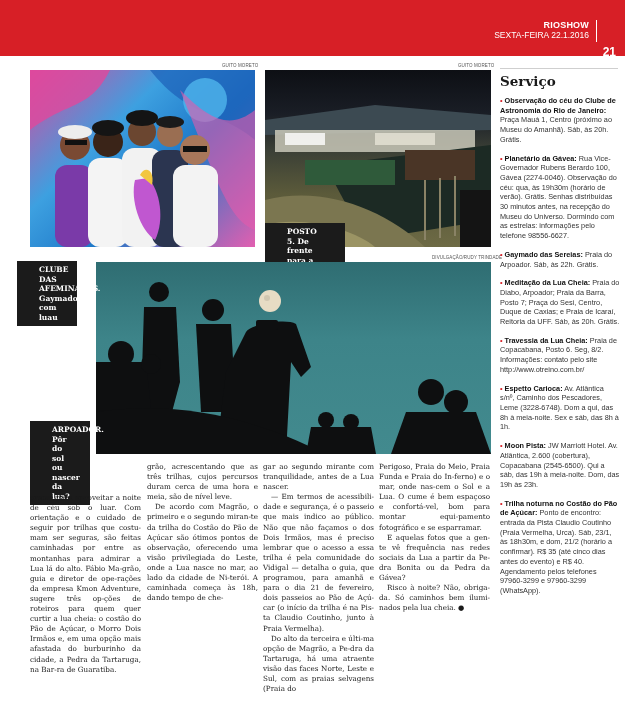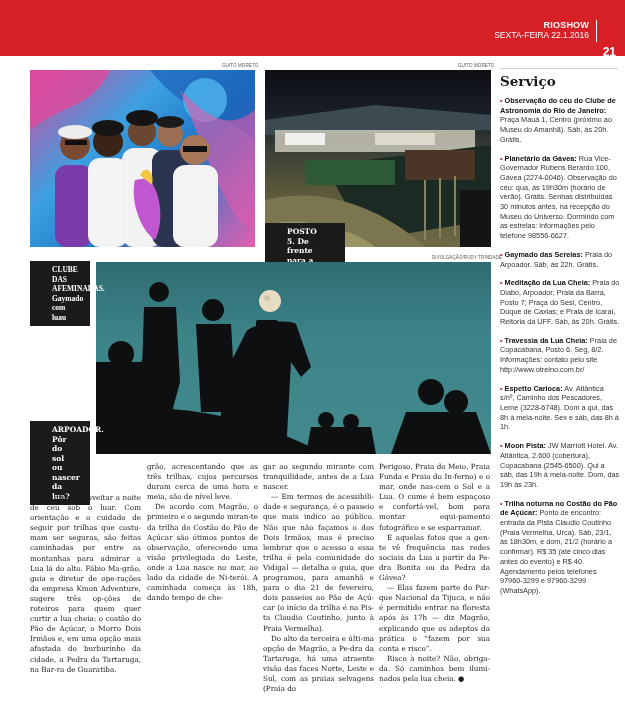--- a/index.html
+++ b/index.html
@@ -35,21 +35,21 @@
   .photo-group { left: 30px; top: 70px; width: 225px; height: 177px; background: linear-gradient(135deg, #d64aa0 0%, #3da0e0 35%, #1e78c8 60%, #e25fb0 100%); }
   .photo-posto { left: 265px; top: 70px; width: 226px; height: 177px; background: linear-gradient(180deg, #0d0f14 0%, #1a1e26 25%, #3a3f36 45%, #5b5a3a 70%, #6d6a45 100%); }
   .photo-moon { left: 96px; top: 262px; width: 395px; height: 192px; background: linear-gradient(180deg, #2f6d72 0%, #3d8489 40%, #428a8e 100%); }
 
   .caption-box {
     position: absolute; background: #1b1b1b; color: #ffffff;
     font-family: "DejaVu Serif", serif; font-weight: bold; font-size: 7.5px; line-height: 9.5px;
     padding: 4px 22px;
   }
   .cap-posto { left: 265px; top: 223px; width: 80px; }
-  .cap-clube { left: 30px; top: 261px; width: 60px; font-family: Liberation Serif, serif; }
+  .cap-clube { left: 17px; top: 261px; width: 60px; }
   .cap-arpo { left: 30px; top: 421px; width: 60px; }
 
   
   .col {
     position: absolute; top: 462px; width: 111px;
     font-family: "DejaVu Serif", serif; font-size: 7.2px; line-height: 10.1px;
     text-align: justify; color: #1a1a1a; hyphens: manual;
   }
   .col p { text-indent: 0; }
   .col p.indent { text-indent: 8px; }
@@ -182,21 +182,20 @@
   <p class="indent">De acordo com Magrão, o primeiro e o segundo miran-te da trilha do Costão do Pão de Açúcar são ótimos pontos de observação, oferecendo uma visão privilegiada do Leste, onde a Lua nasce no mar, ao lado da cidade de Ni-terói. A caminhada começa às 18h, dando tempo de che-</p>
 </div>
 <div class="col col3">
   <p>gar ao segundo mirante com tranquilidade, antes de a Lua nascer.</p>
   <p class="indent">— Em termos de acessibili-dade e segurança, é o passeio que mais indico ao público. Não que não façamos o dos Dois Irmãos, mas é preciso lembrar que o acesso a essa trilha é pela comunidade do Vidigal — detalha o guia, que programou, para amanhã e para o dia 21 de fevereiro, dois passeios ao Pão de Açú-car (o início da trilha é na Pis-ta Claudio Coutinho, junto à Praia Vermelha).</p>
   <p class="indent">Do alto da terceira e últi-ma opção de Magrão, a Pe-dra da Tartaruga, há uma atraente visão das faces Norte, Leste e Sul, com as praias selvagens (Praia do</p>
 </div>
 <div class="col col4">
   <p>Perigoso, Praia do Meio, Praia Funda e Praia do In-ferno) e o mar, onde nas-cem o Sol e a Lua. O cume é bem espaçoso e confortá-vel, bom para montar equi-pamento fotográfico e se esparramar.</p>
   <p class="indent">E aquelas fotos que a gen-te vê frequência nas redes sociais da Lua a partir da Pe-dra Bonita ou da Pedra da Gávea?</p>
-  <p class="indent">— Elas fazem parte do Par-que Nacional da Tijuca, e não é permitido entrar na floresta após às 17h — diz Magrão, explicando que os adeptos da prática o “fazem por sua conta e risco”.</p>
   <p class="indent">Risco à noite? Não, obriga-da. Só caminhos bem ilumi-nados pela lua cheia. ●</p>
 </div>
 
 <div class="side-rule"></div>
 <div class="side-title">Serviço</div>
 <div class="side-list">
   <div class="side-item">
     <span class="bullet">•</span>
     <span class="name">Observação do céu do Clube de Astronomia do Rio de Janeiro:</span>
     <span>Praça Mauá 1, Centro (próximo ao Museu do Amanhã). Sáb, às 20h. Grátis.</span>

